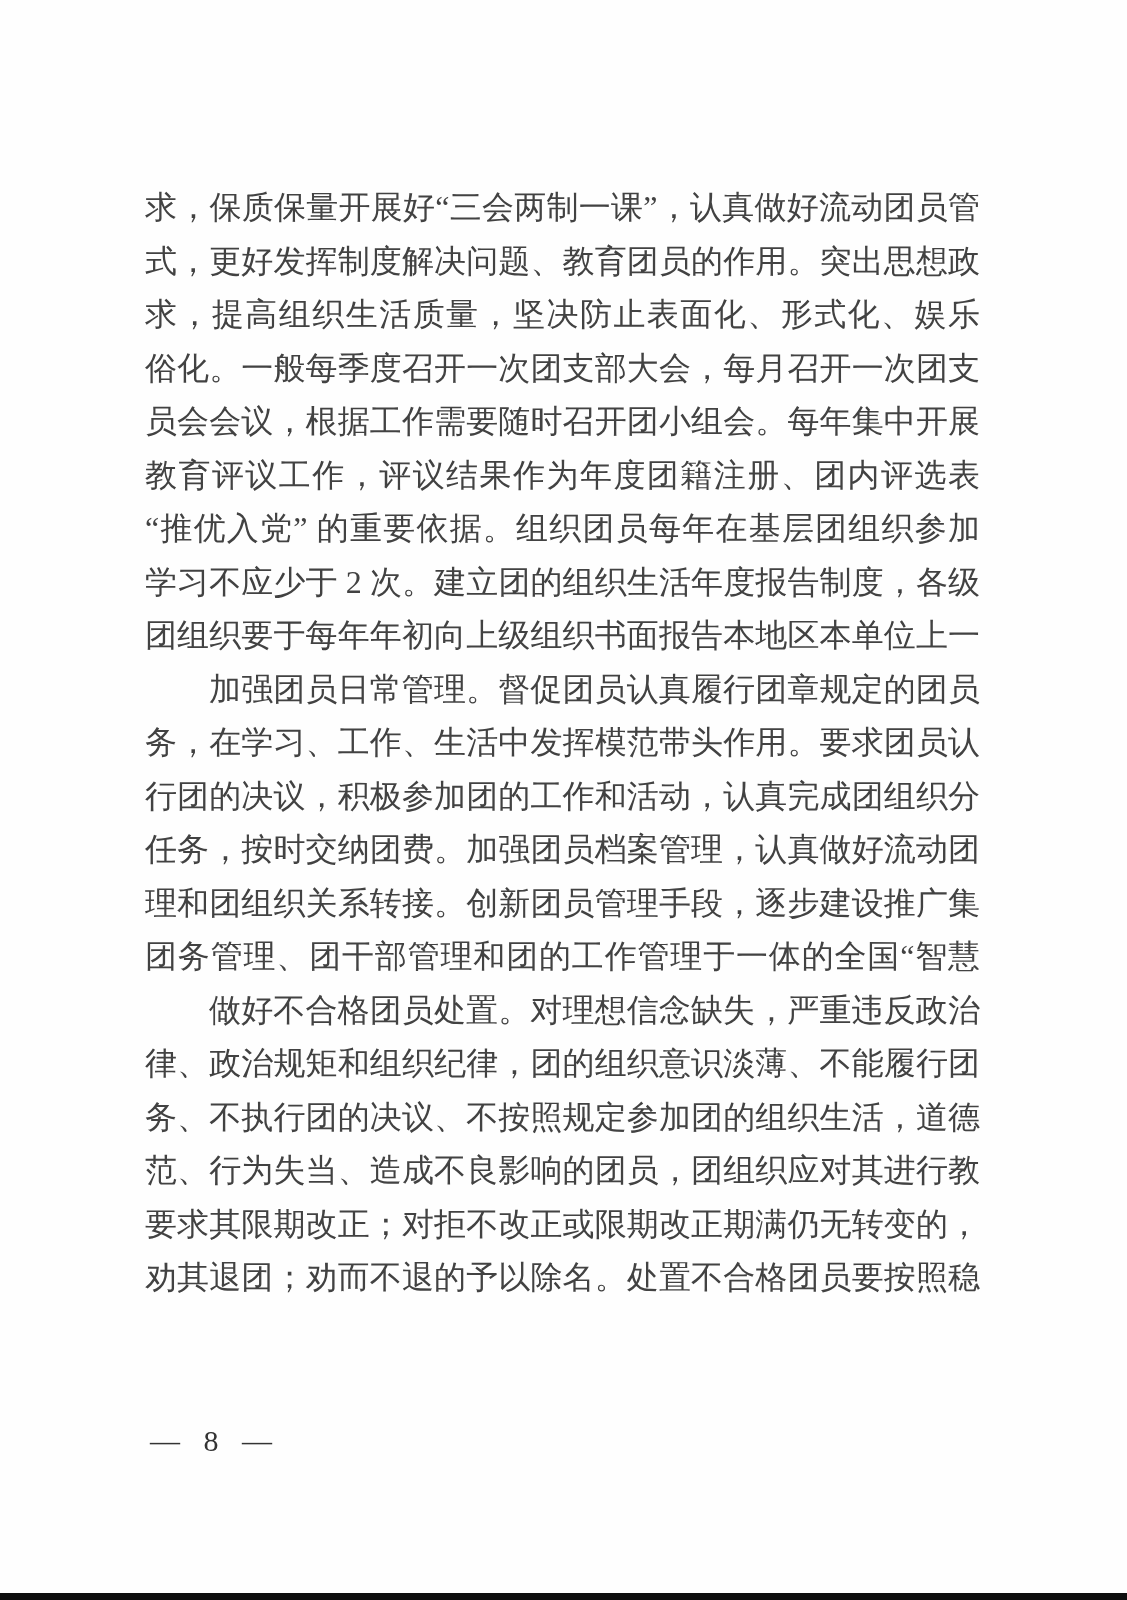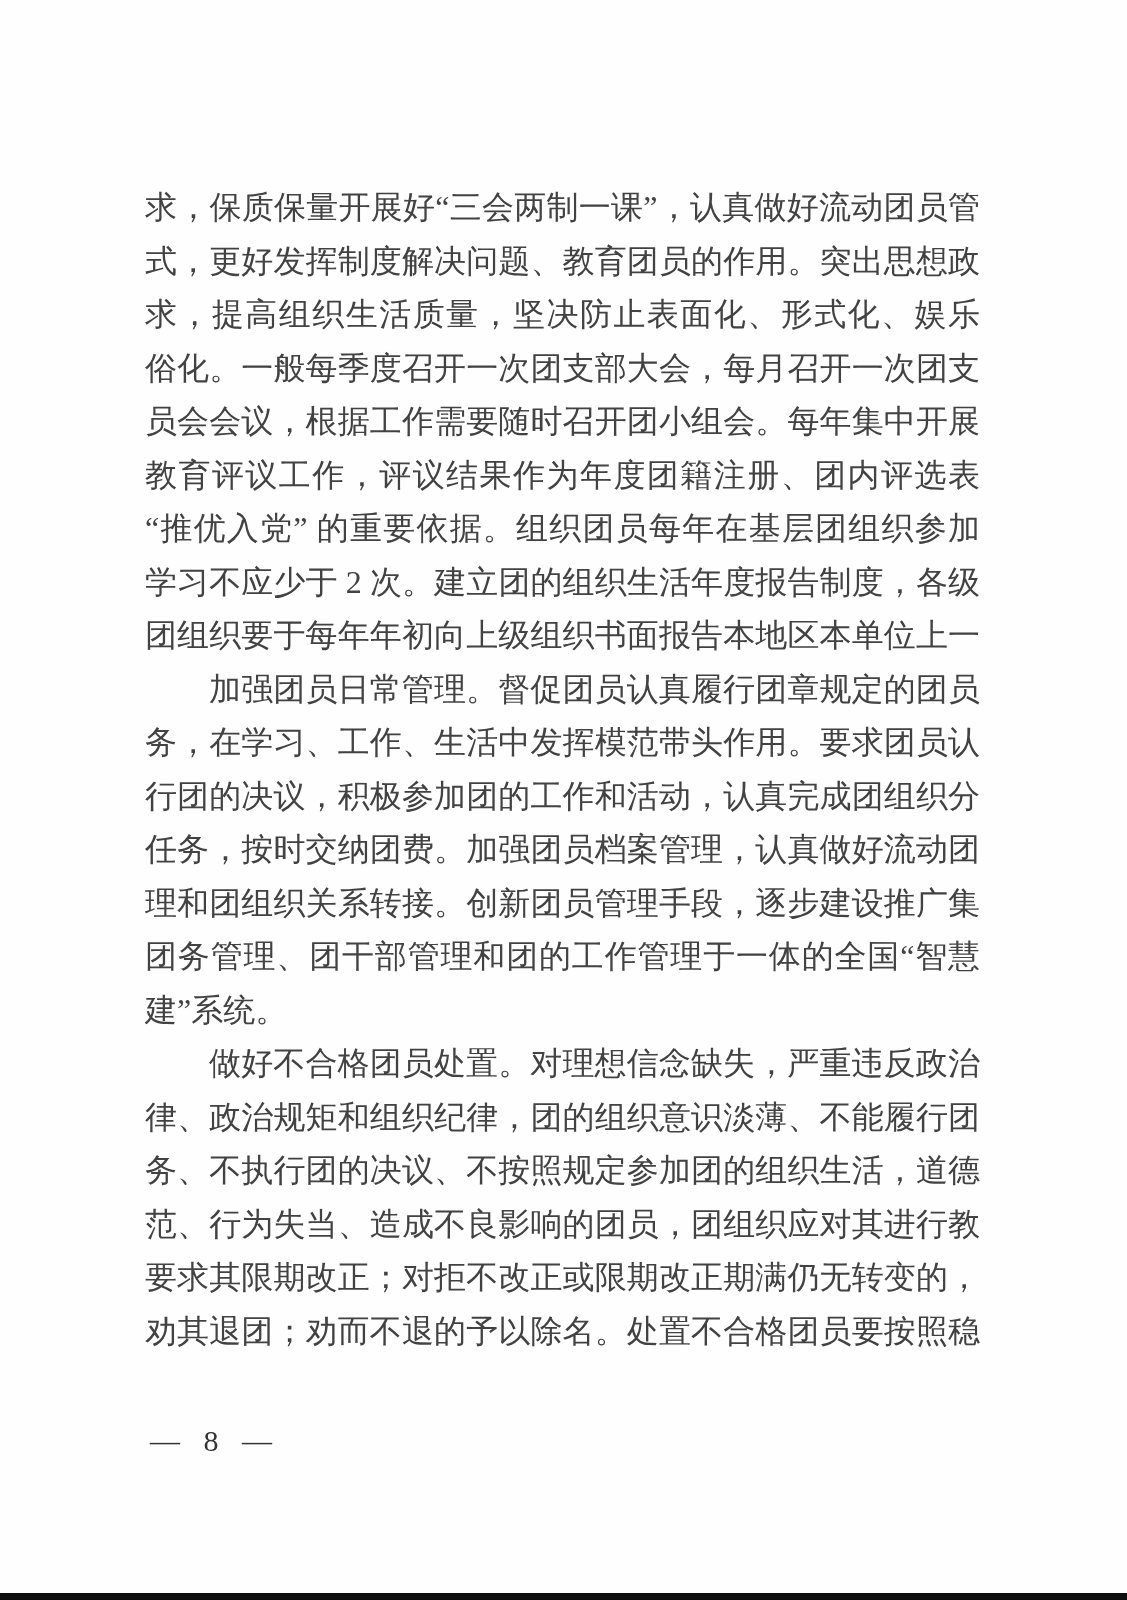--- a/index.html
+++ b/index.html
@@ -80,21 +80,20 @@
         <div class="line">学习不应少于 2 次。建立团的组织生活年度报告制度，各级各类</div>
         <div class="line">团组织要于每年年初向上级组织书面报告本地区本单位上一年度</div>
       </div>
       <div class="paragraph">
         <div class="line indent">加强团员日常管理。督促团员认真履行团章规定的团员义</div>
         <div class="line">务，在学习、工作、生活中发挥模范带头作用。要求团员认真执</div>
         <div class="line">行团的决议，积极参加团的工作和活动，认真完成团组织分配的</div>
         <div class="line">任务，按时交纳团费。加强团员档案管理，认真做好流动团员管</div>
         <div class="line">理和团组织关系转接。创新团员管理手段，逐步建设推广集基础</div>
         <div class="line">团务管理、团干部管理和团的工作管理于一体的全国“智慧团</div>
-        <div class="line short">建”系统。</div>
       </div>
       <div class="paragraph">
         <div class="line indent">做好不合格团员处置。对理想信念缺失，严重违反政治纪</div>
         <div class="line">律、政治规矩和组织纪律，团的组织意识淡薄、不能履行团员义</div>
         <div class="line">务、不执行团的决议、不按照规定参加团的组织生活，道德失</div>
         <div class="line">范、行为失当、造成不良影响的团员，团组织应对其进行教育，</div>
         <div class="line">要求其限期改正；对拒不改正或限期改正期满仍无转变的，应当</div>
         <div class="line">劝其退团；劝而不退的予以除名。处置不合格团员要按照稳妥、</div>
       </div>
     </div>

